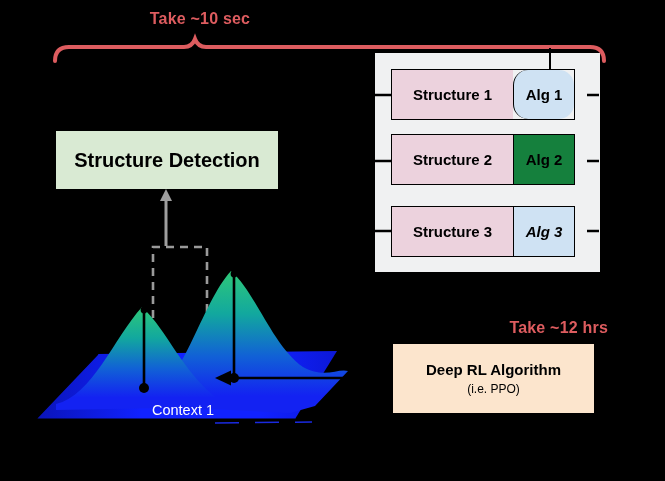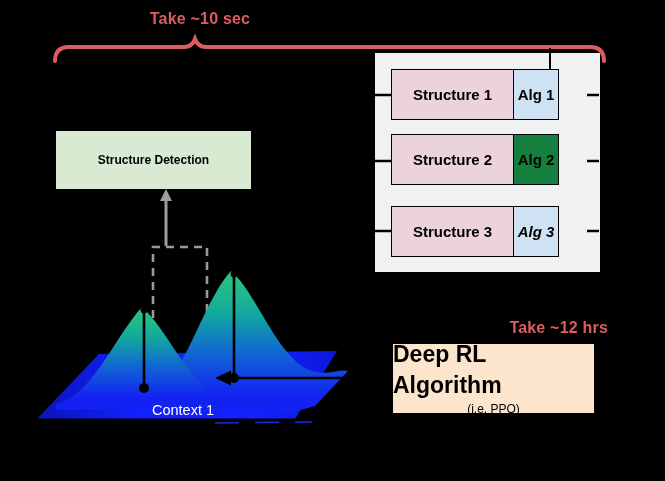--- a/index.html
+++ b/index.html
@@ -6,44 +6,44 @@
   #canvas{
     position:relative;width:665px;height:481px;overflow:hidden;
     background:#000;font-family:"Liberation Sans",sans-serif;
   }
   .abs{position:absolute;}
   #plot-svg{position:absolute;left:0;top:0;z-index:2;pointer-events:none;}
   .panel{z-index:1;}
   .box,.label{z-index:3;}
   .accent-label{font-weight:bold;font-size:16px;letter-spacing:0.2px;}
   #structure-detection-box{
-    left:56px;top:131px;width:195px;height:58px;
+    left:56px;top:131px;width:222px;height:58px;
     display:flex;align-items:center;justify-content:center;
-    font-weight:bold;font-size:12px;color:#000;
+    font-weight:bold;font-size:20px;color:#000;
   }
   #pair-panel{left:375px;top:53px;width:225px;height:219px;}
   .pair-row{
-    position:absolute;left:391px;width:168px;height:51px;
+    position:absolute;left:391px;width:184px;height:51px;
     display:flex;border:1.4px solid #000;box-sizing:border-box;z-index:3;
   }
   .pair-row .structure-cell{
     flex:0 0 121px;display:flex;align-items:center;justify-content:center;
     font-weight:bold;font-size:15px;color:#000;
   }
   .pair-row .alg-cell{
     flex:1;display:flex;align-items:center;justify-content:center;
     font-weight:bold;font-size:15px;color:#000;
     border-left:1.4px solid #000;box-sizing:border-box;
   }
   #deep-rl-box{
     left:393px;top:344px;width:201px;height:69px;
     display:flex;flex-direction:column;align-items:center;justify-content:center;
     color:#000;line-height:1.35;
   }
-  #deep-rl-title{font-weight:bold;font-size:23px;}
+  #deep-rl-title{font-weight:bold;font-size:15px;}
   #deep-rl-subtitle{font-size:12px;}
   #take-10-label{left:60px;top:10px;width:280px;text-align:center;}
   #take-12-label{left:410px;top:319px;width:198px;text-align:right;}
   #context-label{left:133px;top:402px;width:100px;text-align:center;font-size:14.5px;z-index:3;}
 </style>
 </head>
 <body>
 
 <div id="canvas">
 
@@ -106,21 +106,21 @@
       <line x1="587" y1="231" x2="599" y2="231"></line>
     </g>
   </svg>
 
   <div class="abs label accent-label" id="take-10-label" style="color: rgb(221, 92, 95);">Take ~10 sec</div>
 
   <div class="abs box" id="structure-detection-box" style="background-color: rgb(217, 234, 211);">Structure Detection</div>
 
   <div class="pair-row" style="top:69px">
     <div class="structure-cell" style="background-color: rgb(236, 210, 221);">Structure 1</div>
-    <div class="alg-cell" style="background-color: rgb(207, 226, 243);">Alg 1</div>
+    <div class="alg-cell" style="background-color: rgb(207, 226, 243); border-radius: 15px;">Alg 1</div>
   </div>
   <div class="pair-row" style="top:134px">
     <div class="structure-cell" style="background-color: rgb(236, 210, 221);">Structure 2</div>
     <div class="alg-cell" style="background-color: #15803d;">Alg 2</div>
   </div>
   <div class="pair-row" style="top:206px">
     <div class="structure-cell" style="background-color: rgb(236, 210, 221);">Structure 3</div>
     <div class="alg-cell" style="background-color: rgb(207, 226, 243); font-style: italic;">Alg 3</div>
   </div>
 

